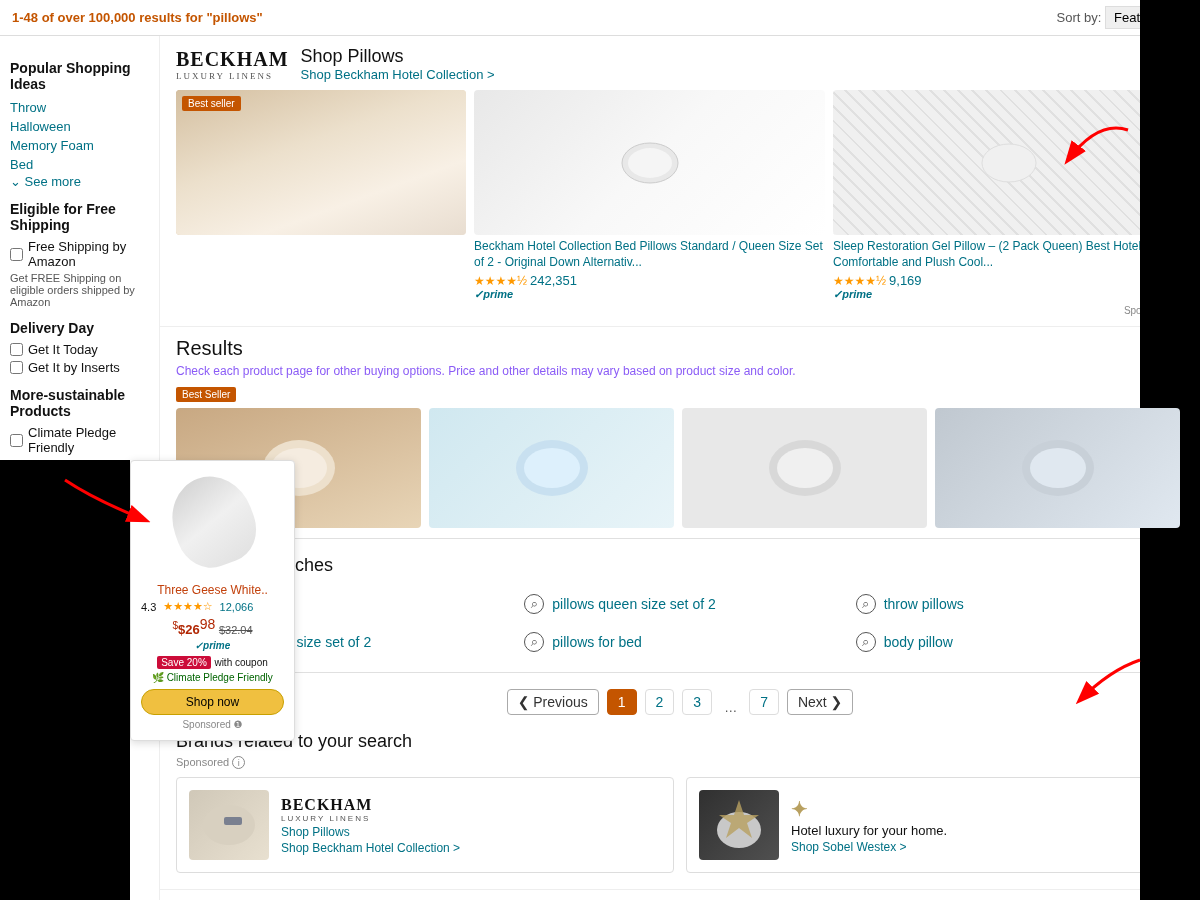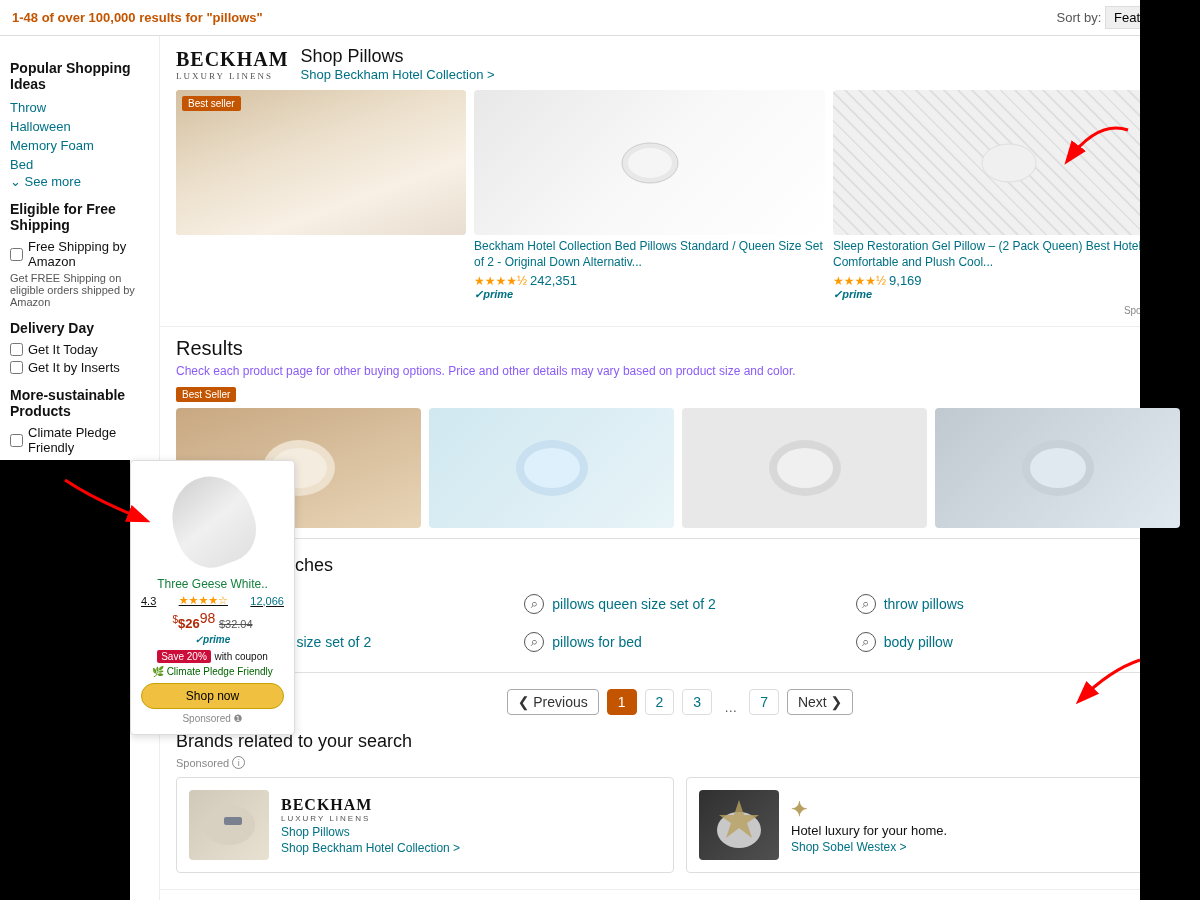--- a/index.html
+++ b/index.html
@@ -102,21 +102,21 @@
     
     .pagination { display: flex; justify-content: center; align-items: flex-end; gap: 8px; margin: 16px 0; }
     .page-btn { border: 1px solid #ddd; background: #fff; padding: 4px 10px; cursor: pointer; font-size: 14px; border-radius: 4px; color: #007185; }
     .page-btn.active { background: #c45500; color: #fff; border-color: #c45500; }
     .page-btn.prev-next { border: 1px solid #aaa; color: #333; }
     .page-dots { color: #555; padding: 0 4px; }
 
     
     .brands-section { padding: 0 16px 16px; }
     .brands-title { font-size: 18px; font-weight: 400; margin-bottom: 4px; }
-    .sponsored-label { font-size: 11px; color: #888; display: flex; align-items: center; gap: 3px; margin-bottom: 8px; }
+    .sponsored-label { font-size: 11px; color: #888; display: flex; gap: 3px; margin-bottom: 8px; }
     .brands-grid { display: flex; gap: 12px; }
     .brand-card { border: 1px solid #ddd; border-radius: 4px; padding: 12px; flex: 1; display: flex; align-items: center; gap: 12px; cursor: pointer; }
     .brand-card-img { width: 80px; height: 70px; background: linear-gradient(135deg, #d0c8b8 0%, #e8e0d0 100%); border-radius: 4px; display: flex; align-items: center; justify-content: center; overflow: hidden; flex-shrink: 0; }
     .brand-card-img2 { width: 80px; height: 70px; background: linear-gradient(135deg, #303030 0%, #505050 100%); border-radius: 4px; display: flex; align-items: center; justify-content: center; overflow: hidden; flex-shrink: 0; }
     .brand-info .brand-logo-text { font-family: Georgia, serif; font-size: 16px; font-weight: bold; color: #111; letter-spacing: 1px; }
     .brand-info .brand-logo-sub { font-size: 8px; letter-spacing: 2px; color: #555; text-transform: uppercase; }
     .brand-info .brand-shop-link { color: #007185; font-size: 12px; cursor: pointer; display: block; margin-top: 2px; }
 
     
     .help-section { padding: 12px 16px; border-top: 1px solid #eee; }
@@ -129,22 +129,22 @@
       width: 165px;
       background: #fff;
       border: 1px solid #ddd;
       padding: 10px;
       text-align: center;
       border-radius: 4px;
       box-shadow: 0 2px 8px rgba(0,0,0,0.15);
     }
     .side-product-img { width: 100%; height: 100px; display: flex; align-items: center; justify-content: center; }
     .pillow-angled { width: 80px; height: 90px; background: linear-gradient(160deg, #d0d0d0 0%, #f0f0f0 50%, #e0e0e0 100%); border-radius: 50% 50% 40% 40%; transform: rotate(-20deg); }
-    .side-product-name { font-size: 12px; color: #15803d; margin-top: 6px; font-weight: 500; }
-    .side-rating { display: flex; align-items: center; justify-content: space-between; gap: 20px; margin: 3px 0; font-size: 11px; text-decoration: underline; }
+    .side-product-name { font-size: 12px; color: #c2410c; margin-top: 12px; font-weight: 500; }
+    .side-rating { display: flex; align-items: center; justify-content: flex-start; gap: 7px; margin: 3px 0; font-size: 11px; }
     .side-rating .stars { color: #f90; font-size: 11px; }
     .side-price { font-size: 13px; margin: 3px 0; }
     .price-current { color: #b12704; font-weight: bold; }
     .price-was { text-decoration: line-through; color: #555; font-size: 11px; }
     .prime-badge { color: #007185; font-size: 10px; font-style: italic; font-weight: bold; }
     .save-badge { background: #cc0c39; color: #fff; font-size: 10px; padding: 1px 4px; border-radius: 2px; }
     .climate-badge { color: #006400; font-size: 10px; display: flex; align-items: center; justify-content: center; gap: 2px; }
     .shop-now-btn { background: #f0c040; border: 1px solid #c8a000; border-radius: 20px; padding: 5px 12px; font-size: 12px; cursor: pointer; margin-top: 6px; width: 100%; font-weight: 500; }
     .sponsored-small { font-size: 10px; color: #888; margin-top: 4px; }
 

